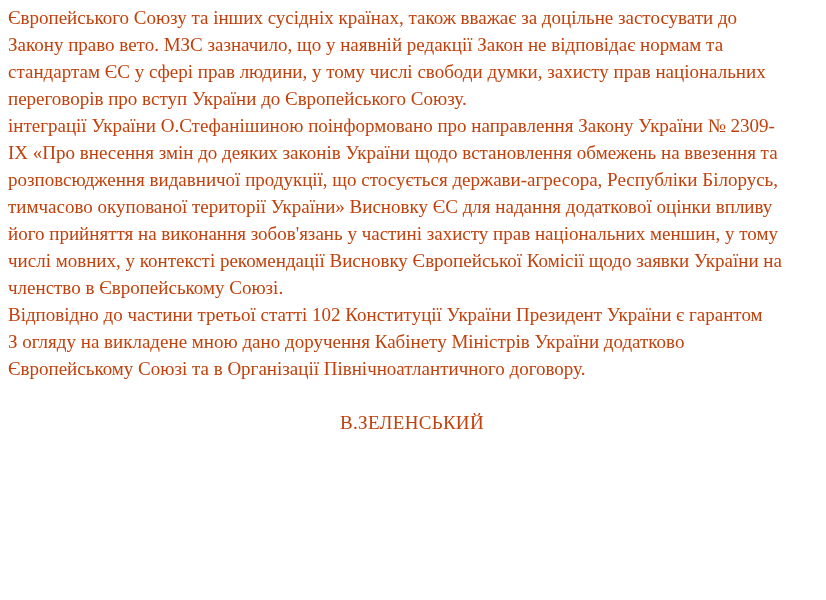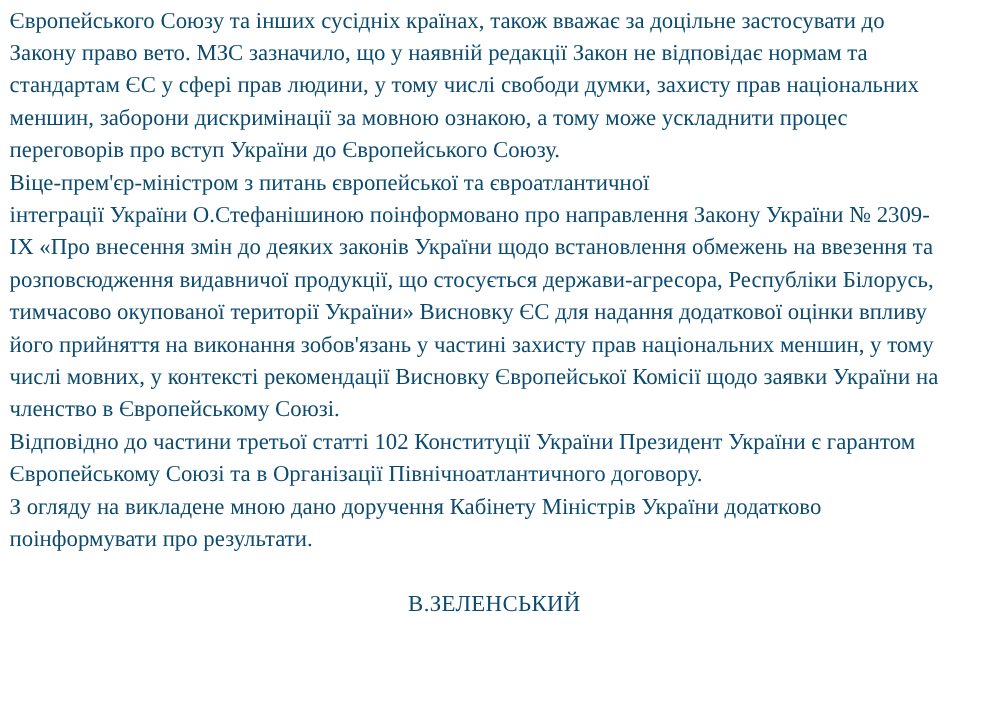--- a/index.html
+++ b/index.html
@@ -11,21 +11,21 @@
     overflow: hidden;
   }
   .doc {
     box-sizing: border-box;
     width: 826px;
     height: 600px;
     padding: 4px 10px 0 8px;
     font-family: "Liberation Serif", "DejaVu Serif", serif;
     font-size: 19px;
     line-height: 27px;
-    color: #0c4a6e;
+    color: #c2410c;
   }
   .line {
     white-space: nowrap;
     height: 27px;
   }
   .spacer {
     height: 27px;
   }
   .signature {
     white-space: nowrap;
@@ -34,29 +34,26 @@
     text-align: center;
   }
 </style>
 </head>
 <body>
 
 <div class="doc">
   <div class="line">Європейського Союзу та інших сусідніх країнах, також вважає за доцільне застосувати до</div>
   <div class="line">Закону право вето. МЗС зазначило, що у наявній редакції Закон не відповідає нормам та</div>
   <div class="line">стандартам ЄС у сфері прав людини, у тому числі свободи думки, захисту прав національних</div>
-  <div class="line">меншин, заборони дискримінації за мовною ознакою, а тому може ускладнити процес</div>
   <div class="line">переговорів про вступ України до Європейського Союзу.</div>
-  <div class="line">Віце-прем'єр-міністром з питань європейської та євроатлантичної</div>
   <div class="line">інтеграції України О.Стефанішиною поінформовано про направлення Закону України № 2309-</div>
   <div class="line">ІХ «Про внесення змін до деяких законів України щодо встановлення обмежень на ввезення та</div>
   <div class="line">розповсюдження видавничої продукції, що стосується держави-агресора, Республіки Білорусь,</div>
   <div class="line">тимчасово окупованої території України» Висновку ЄС для надання додаткової оцінки впливу</div>
   <div class="line">його прийняття на виконання зобов'язань у частині захисту прав національних меншин, у тому</div>
   <div class="line">числі мовних, у контексті рекомендації Висновку Європейської Комісії щодо заявки України на</div>
   <div class="line">членство в Європейському Союзі.</div>
   <div class="line">Відповідно до частини третьої статті 102 Конституції України Президент України є гарантом</div>
+  <div class="line">З огляду на викладене мною дано доручення Кабінету Міністрів України додатково</div>
   <div class="line">Європейському Союзі та в Організації Північноатлантичного договору.</div>
-  <div class="line">З огляду на викладене мною дано доручення Кабінету Міністрів України додатково</div>
-  <div class="line">поінформувати про результати.</div>
   <div class="spacer"></div>
   <div class="signature">В.ЗЕЛЕНСЬКИЙ</div>
 </div>
 
 </body></html>

